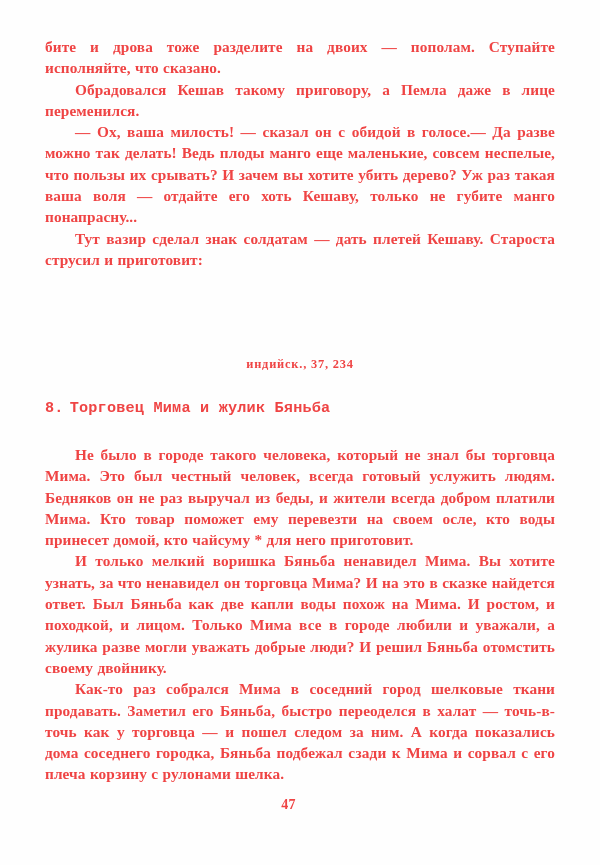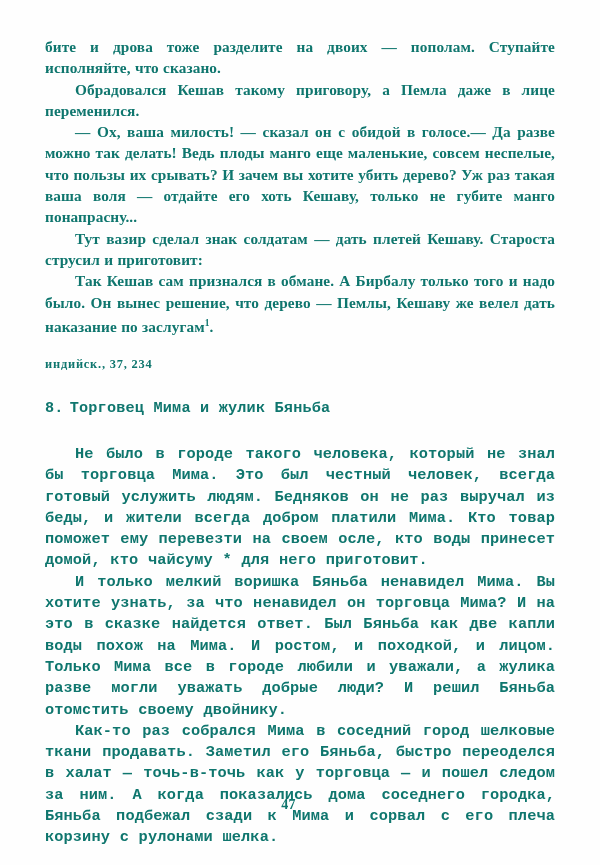--- a/index.html
+++ b/index.html
@@ -7,21 +7,21 @@
     padding: 0;
     background: #ffffff;
   }
   .page {
     position: relative;
     width: 600px;
     height: 865px;
     background: #fefefe;
     overflow: hidden;
     font-family: "Liberation Serif", "DejaVu Serif", serif;
-    color: #0f766e;
+    color: #ef4444;
   }
   .text-block {
     position: absolute;
     left: 45px;
     top: 36px;
     width: 510px;
   }
   p.para {
     margin: 0;
     text-indent: 30px;
@@ -39,21 +39,21 @@
   .sup {
     font-size: 9.5px;
     vertical-align: super;
     font-weight: 600;
   }
   .attribution {
     position: absolute;
     left: 45px;
     top: 356px;
     width: 510px;
-    text-align: left;
+    text-align: center;
     font-size: 12.4px;
     font-weight: 600;
     letter-spacing: 0.8px;
     line-height: 16px;
   }
   .section-heading {
     position: absolute;
     left: 45px;
     top: 398px;
     width: 510px;
@@ -64,21 +64,20 @@
     font-family: Liberation Mono, monospace;
   }
   .heading-num {
     margin-right: 6px;
   }
   .story-block {
     position: absolute;
     left: 45px;
     top: 444px;
     width: 510px;
-    font-family: Liberation Mono, monospace;
   }
   .page-number {
     position: absolute;
     left: 45px;
     top: 797px;
     width: 487px;
     text-align: center;
     font-size: 14px;
     font-weight: bold;
     letter-spacing: 0.3px;
@@ -87,21 +86,20 @@
 </head>
 <body>
 
 <div class="page">
 
   <div class="text-block">
     <p class="para cont">бите и дрова тоже разделите на двоих — пополам. Ступайте исполняйте, что сказано.</p>
     <p class="para">Обрадовался Кешав такому приговору, а Пемла даже в лице переменился.</p>
     <p class="para">— Ох, ваша милость! — сказал он с обидой в голосе.— Да разве можно так делать! Ведь плоды манго еще маленькие, совсем неспелые, что пользы их срывать? И зачем вы хотите убить дерево? Уж раз такая ваша воля — отдайте его хоть Кешаву, только не губите манго понапрасну...</p>
     <p class="para">Тут вазир сделал знак солдатам — дать плетей Кешаву. Староста струсил и приготовит:</p>
-    <p class="para"><span>Так Кешав сам признался в обмане. А Бирбалу только того и надо было. Он вынес решение, что дерево — Пемлы, Кешаву же велел дать наказание по заслугам</span><span class="sup">1</span><span>.</span></p>
   </div>
 
   <div class="attribution">индийск., 37, 234</div>
 
   <div class="section-heading">
     <span class="heading-num">8.</span><span>Торговец Мима и жулик Бяньба</span>
   </div>
 
   <div class="story-block">
     <p class="para">Не было в городе такого человека, который не знал бы торговца Мима. Это был честный человек, всегда готовый услужить людям. Бедняков он не раз выручал из беды, и жители всегда добром платили Мима. Кто товар поможет ему перевезти на своем осле, кто воды принесет домой, кто чайсуму * для него приготовит.</p>

